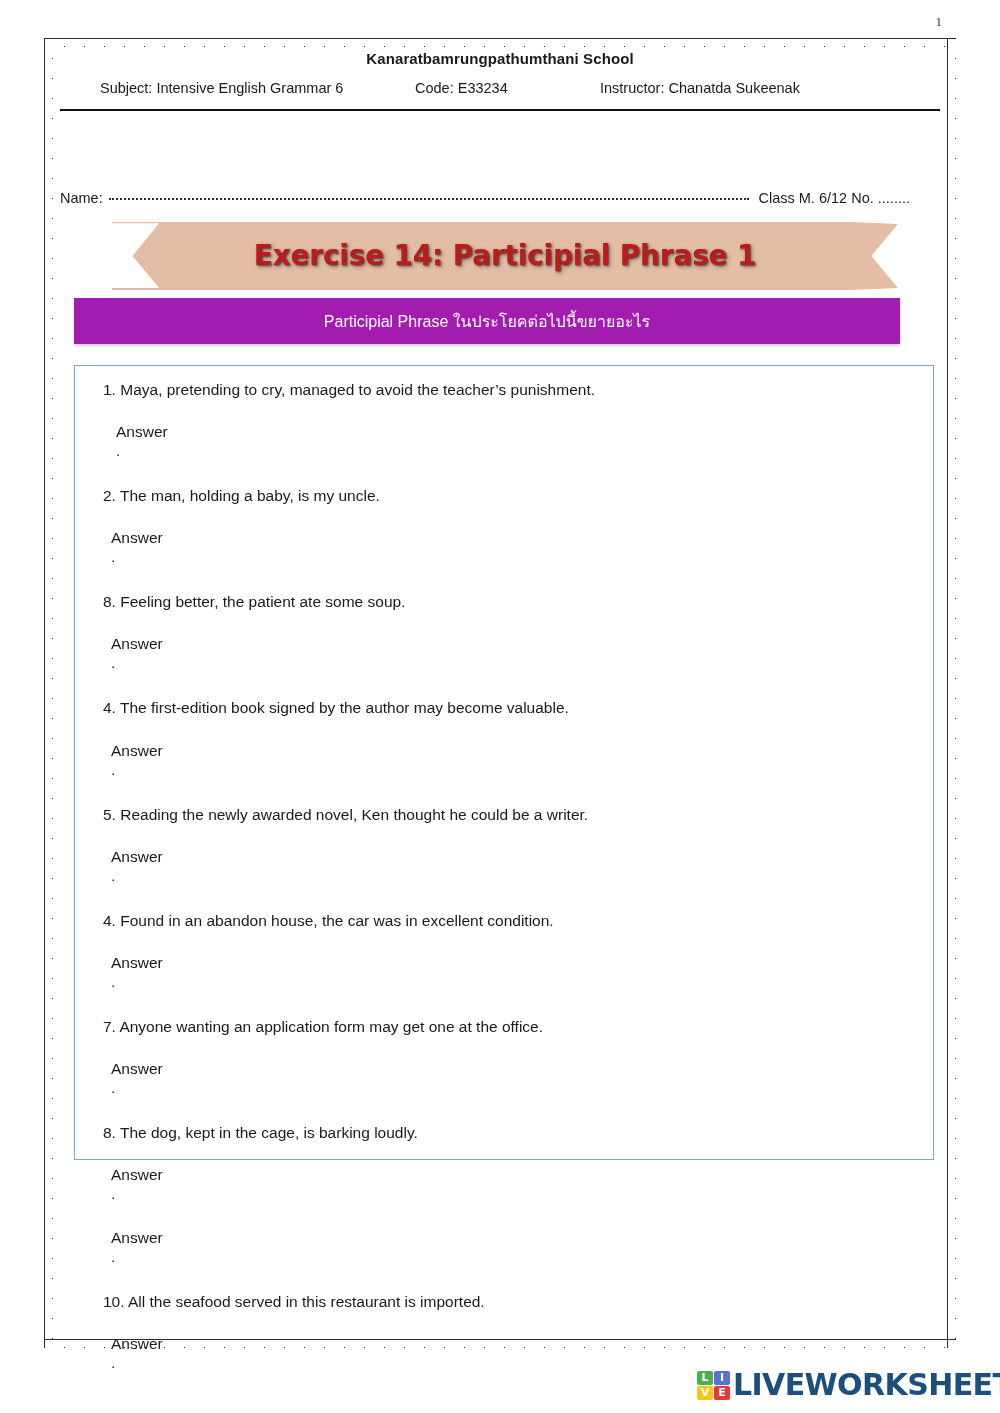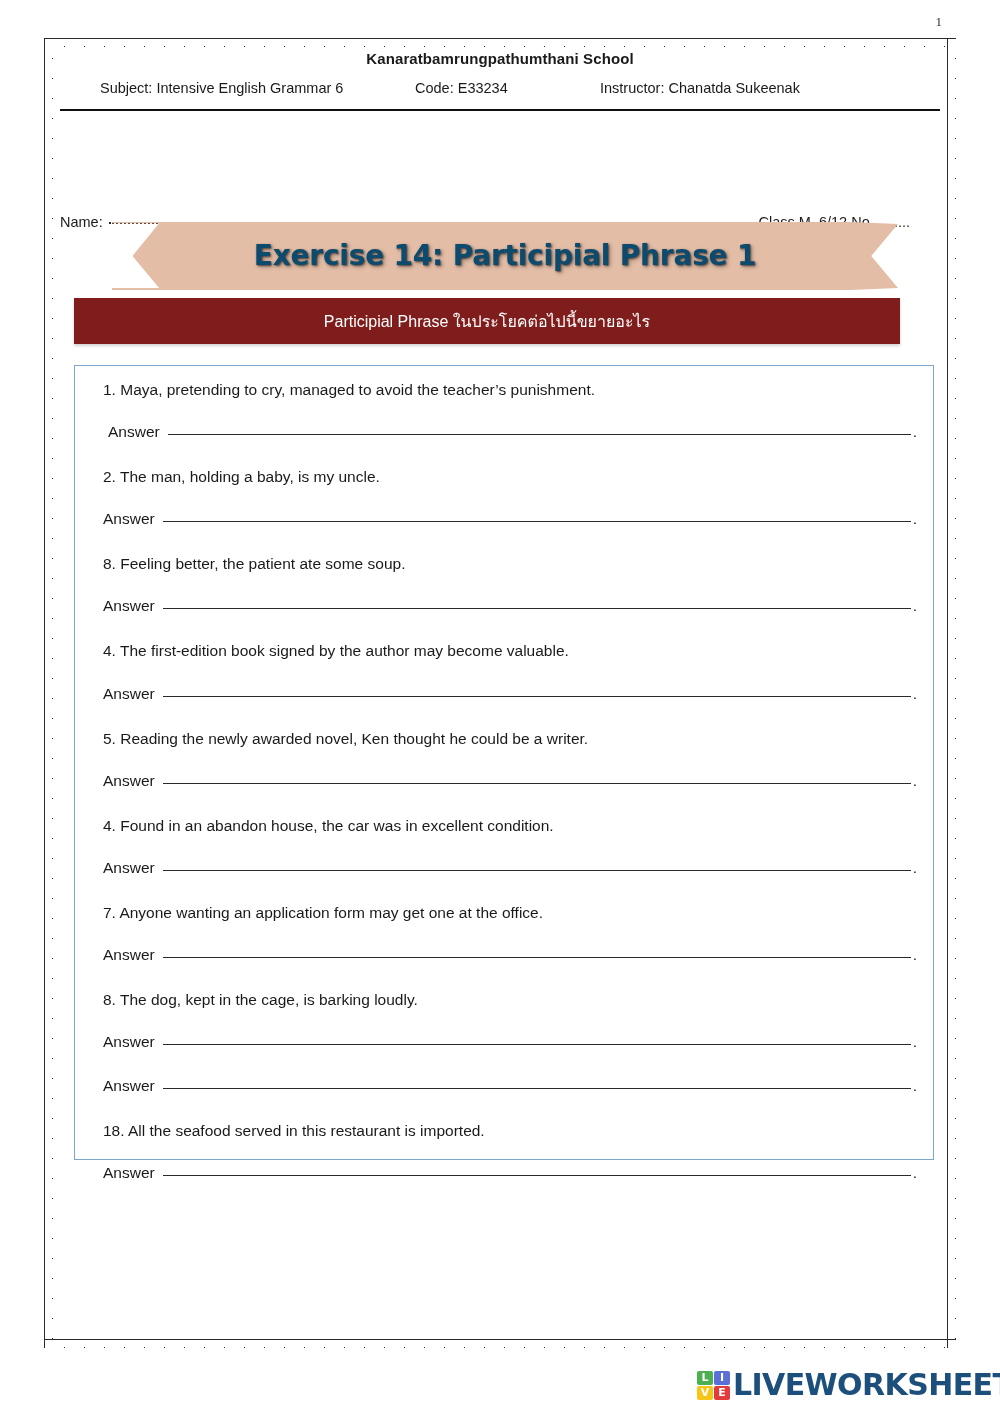--- a/index.html
+++ b/index.html
@@ -98,21 +98,21 @@
   
   .name-line {
     position: absolute;
     left: 60px;
     top: 190px;
     width: 850px;
     display: flex;
     align-items: baseline;
     font-size: 14.5px;
   }
-  .name-label { white-space: nowrap; margin-top: 24px; }
+  .name-label { white-space: nowrap; }
   .dotfill {
     flex: 1;
     margin: 0 4px 0 6px;
     border-bottom: 2px dotted #2b2b2b;
     position: relative;
     top: -3px;
     height: 1px;
   }
   .class-label { white-space: nowrap; padding-left: 6px; text-align: center; }
 
@@ -136,21 +136,21 @@
   }
   .ribbon-title {
     position: absolute;
     inset: 0;
     display: flex;
     align-items: center;
     justify-content: center;
     font-family: "DejaVu Sans", sans-serif;
     font-size: 28px;
     font-weight: bold;
-    color: #0c4a6e;
+    color: #b91c1c;
     letter-spacing: -0.2px;
     text-shadow: 1px 1px 2px rgba(0,0,0,0.55), 2px 2px 4px rgba(0,0,0,0.3);
     padding-bottom: 2px;
   }
 
   
   .instruction-bar {
     position: absolute;
     left: 74px;
     top: 298px;
@@ -184,20 +184,21 @@
     color: #1a1a1a;
     padding-left: 12px;
   }
   .answer-row {
     display: flex;
     align-items: baseline;
     margin-top: 23px;
     margin-bottom: 26px;
     font-size: 15.5px;
     padding-left: 12px;
+    flex-direction: column;
   }
   .answer-row.indented { padding-left: 17px; }
   .answer-label { white-space: nowrap; }
   .answer-rule {
     flex: 1;
     border-bottom: 1.6px solid #2b2b2b;
     margin: 0 2px 0 8px;
     height: 1px;
     position: relative;
     top: -2px;
@@ -267,21 +268,21 @@
     <span class="name-label">Name:</span>
     <span class="dotfill"></span>
     <span class="class-label">Class M. 6/12 No. ........</span>
   </div>
 
   <div class="ribbon-wrap">
     <div class="ribbon-shape" style="background: rgb(227, 189, 166);"></div>
     <div class="ribbon-title">Exercise 14: Participial Phrase 1</div>
   </div>
 
-  <div class="instruction-bar" style="background: #7f1d1d;">
+  <div class="instruction-bar" style="background: #a21caf;">
     <span>Participial Phrase ในประโยคต่อไปนี้ขยายอะไร</span>
   </div>
 
   <div class="qbox">
 
     <div class="qitem">
       <div class="qtext">1. Maya, pretending to cry, managed to avoid the teacher’s punishment.</div>
       <div class="answer-row indented">
         <span class="answer-label">Answer</span>
         <span class="answer-rule"></span>
@@ -354,21 +355,21 @@
 
     <div class="qitem">
       <div class="answer-row">
         <span class="answer-label">Answer</span>
         <span class="answer-rule"></span>
         <span class="answer-period">.</span>
       </div>
     </div>
 
     <div class="qitem">
-      <div class="qtext">18. All the seafood served in this restaurant is imported.</div>
+      <div class="qtext">10. All the seafood served in this restaurant is imported.</div>
       <div class="answer-row">
         <span class="answer-label">Answer</span>
         <span class="answer-rule"></span>
         <span class="answer-period">.</span>
       </div>
     </div>
 
   </div>
 
   <div class="lw-logo">

